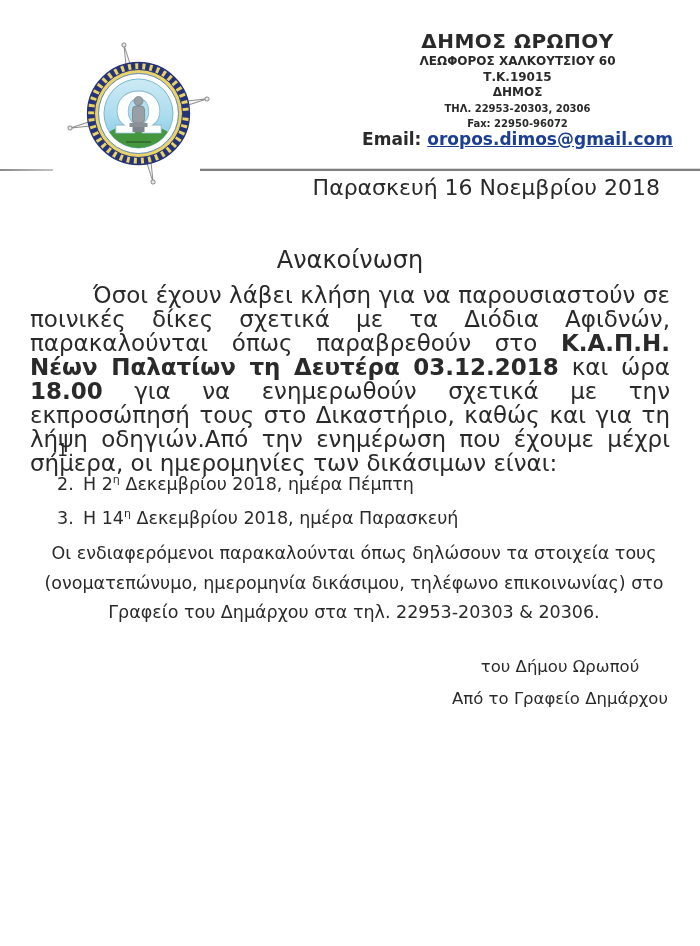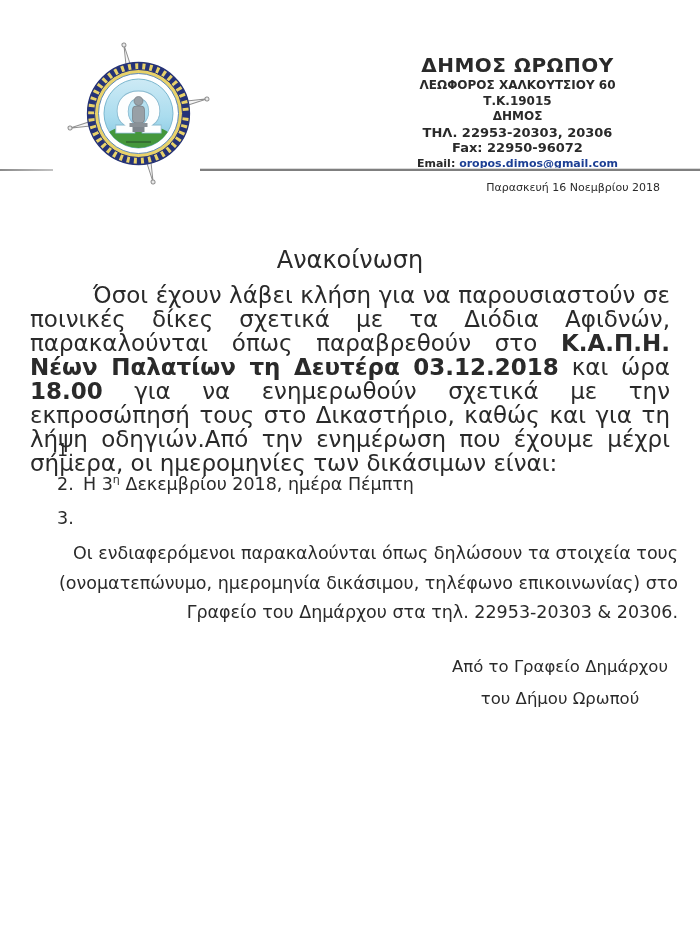--- a/index.html
+++ b/index.html
@@ -18,56 +18,56 @@
     font-family:"DejaVu Sans","Liberation Sans",sans-serif;
     color:var(--text);
     -webkit-font-smoothing:antialiased;
   }
   .page{position:relative;width:700px;height:946px;background:#fff;overflow:hidden;}
 
   
   .seal{position:absolute;left:66px;top:41px;width:145px;height:145px;}
   .lh-text{
     position:absolute;left:340px;top:28px;width:355px;
-    text-align:center;font-weight:bold;line-height:15.5px;margin-top:24px;
+    text-align:center;font-weight:bold;line-height:15.5px;
   }
   .lh-muni{font-size:20px;line-height:26px;letter-spacing:0.5px;}
   .lh-small{font-size:12px;}
-  .lh-mid{font-size:13px;}
-  .lh-email{font-size:11px;}
+  .lh-mid{font-size:10px;}
+  .lh-email{font-size:17px;}
   .lh-email a{color:var(--link);text-decoration:underline;cursor:pointer;}
 
   .rule-left,.rule-right{position:absolute;top:169px;height:2px;background:var(--rule);}
   .rule-left{left:0;width:53px;background:linear-gradient(to right,#8a8a8a,#c2c2c2);}
   .rule-right{left:200px;width:500px;box-shadow:0 -1px 0 #d9d9d9;}
 
   .date-line{
     position:absolute;top:178px;right:40px;
-    font-size:11px;line-height:20px;margin-left:9px;
+    font-size:22px;line-height:20px;margin-left:9px;
   }
 
   
   .doc-title{
     position:absolute;top:246px;left:0;width:700px;margin:0;
     text-align:center;font-size:24px;font-weight:400;color:var(--text);
   }
   .para1{
     position:absolute;top:283px;left:30px;width:640px;margin:0;
     font-size:23px;line-height:24px;text-align:justify;text-indent:63px;
   }
   .para1 .b,.runs .b{font-weight:700;}
   sup{font-size:11px;line-height:0;vertical-align:super;}
 
   .court-list{position:absolute;top:438px;left:57px;width:600px;margin:0;padding:0;list-style:none;}
   .court-list li{display:flex;margin-bottom:10px;font-size:17.5px;line-height:24px;}
   .court-list .num{width:26px;flex:0 0 26px;}
 
   .para2{
     position:absolute;top:539px;left:30px;width:648px;margin:0;
-    font-size:17.5px;line-height:29.5px;text-align:right;
+    font-size:17.5px;line-height:29.5px;text-align:center;
   }
 
   .signature{
     position:absolute;top:651px;right:20px;width:240px;
     text-align:center;font-size:16.5px;line-height:32px;
   }
 </style>
 </head>
 <body>
 
@@ -142,28 +142,29 @@
   <p class="para1 runs"><span>Όσοι έχουν λάβει κλήση για να παρουσιαστούν σε ποινικές δίκες σχετικά με τα Διόδια Αφιδνών, παρακαλούνται όπως παραβρεθούν στο </span><span class="b">Κ.Α.Π.Η. Νέων Παλατίων τη Δευτέρα 03.12.2018</span><span> και ώρα </span><span class="b">18.00</span><span> για να ενημερωθούν σχετικά με την εκπροσώπησή τους στο Δικαστήριο, καθώς και για τη λήψη οδηγιών.Από την ενημέρωση που έχουμε μέχρι σήμερα, οι ημερομηνίες των δικάσιμων είναι:</span></p>
 
   <ol class="court-list">
 
       <li>
         <span class="num">1.</span>
       </li>
 
       <li>
         <span class="num">2.</span>
-        <span class="runs"><span>Η 3</span><sup>η</sup><span> Δεκεμβρίου 2018, ημέρα Πέμπτη</span></span>
+        <span class="runs"><span>Η 2</span><sup>η</sup><span> Δεκεμβρίου 2018, ημέρα Πέμπτη</span></span>
       </li>
 
       <li>
         <span class="num">3.</span>
+        <span class="runs"><span>Η 14</span><sup>η</sup><span> Δεκεμβρίου 2018, ημέρα Παρασκευή</span></span>
       </li>
     </ol>
 
   <p class="para2">Οι ενδιαφερόμενοι παρακαλούνται όπως δηλώσουν τα στοιχεία τους (ονοματεπώνυμο, ημερομηνία δικάσιμου, τηλέφωνο επικοινωνίας) στο Γραφείο του Δημάρχου στα τηλ. 22953-20303 &amp; 20306.</p>
 
   <div class="signature">
+    <div>του Δήμου Ωρωπού</div>
     <div>Από το Γραφείο Δημάρχου</div>
-    <div>του Δήμου Ωρωπού</div>
   </div>
 
 </div>
 
 </body></html>

